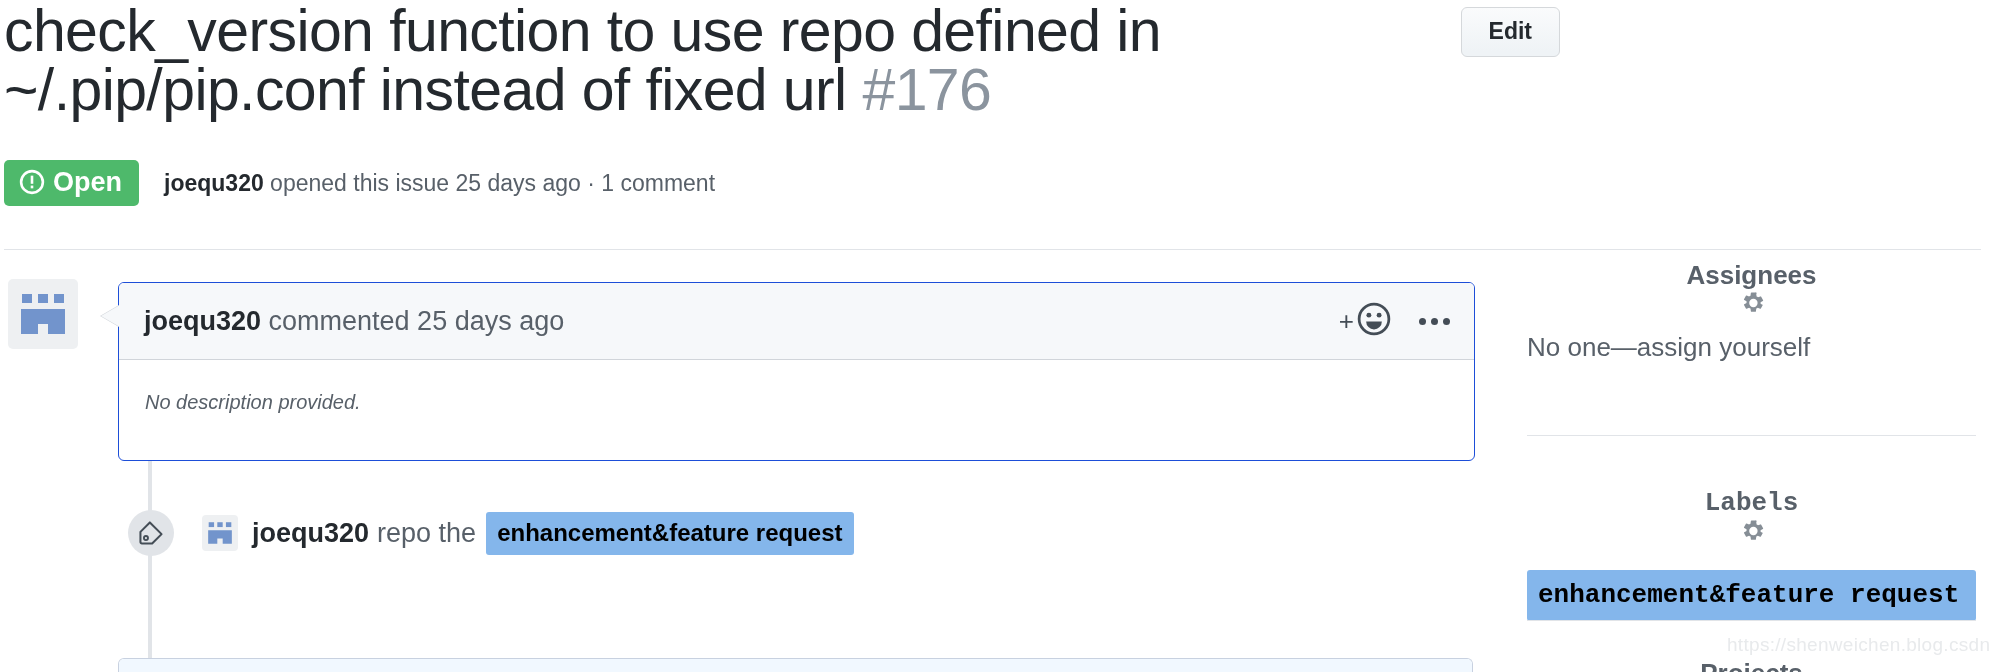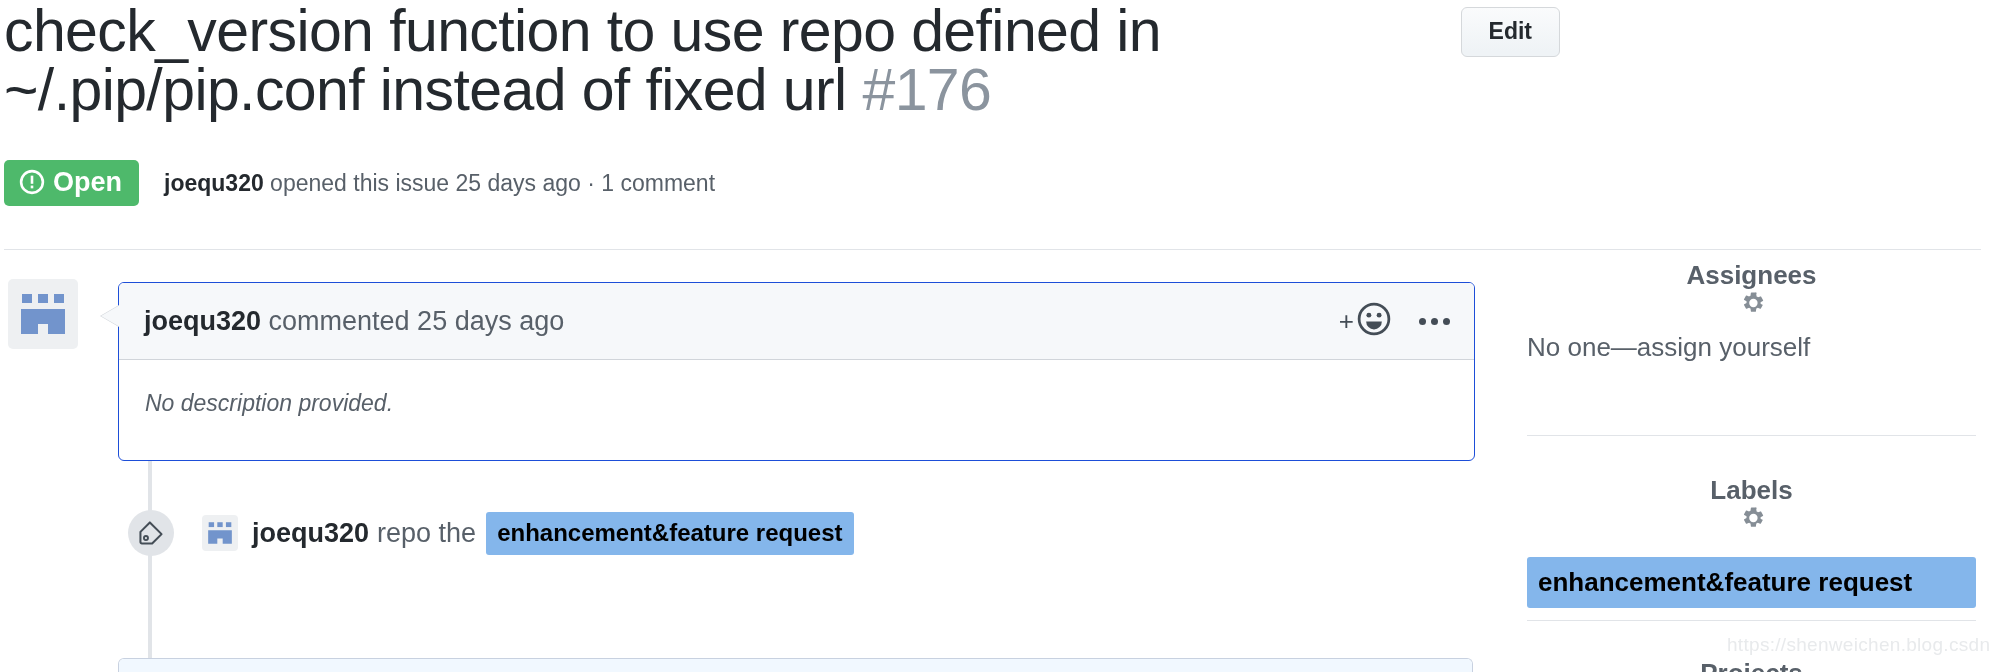--- a/index.html
+++ b/index.html
@@ -250,21 +250,21 @@
     width: 7px;
     height: 7px;
     border-radius: 50%;
     background: #444d56;
   }
   .comment-body {
     padding: 30px 26px 32px;
     min-height: 38px;
   }
   .comment-body-text {
-    font-size: 23px;
+    font-size: 20px;
     font-style: italic;
     color: #586069;
     line-height: 1.2;
   }
 
   
   .event-row {
     position: absolute;
     left: 0;
     top: 242px;
@@ -525,21 +525,21 @@
             <svg width="28" height="28" viewBox="0 0 16 16" aria-hidden="true">
               <path fill="#868e96" d="M14.2 9.2l-1.3-.74a5 5 0 000-.92l1.3-.74a.35.35 0 00.15-.42l-1.1-2a.35.35 0 00-.42-.15l-1.4.55a5 5 0 00-.8-.46l-.2-1.5A.35.35 0 009.9 2H7.7a.35.35 0 00-.35.3l-.2 1.5a5 5 0 00-.8.46l-1.4-.55a.35.35 0 00-.42.15l-1.1 2a.35.35 0 00.15.42l1.3.74a5 5 0 000 .92l-1.3.74a.35.35 0 00-.15.42l1.1 2a.35.35 0 00.42.15l1.4-.55c.25.18.52.34.8.46l.2 1.5c.03.17.18.3.35.3h2.2c.17 0 .32-.13.35-.3l.2-1.5c.28-.12.55-.28.8-.46l1.4.55c.16.06.34 0 .42-.15l1.1-2a.35.35 0 00-.15-.42zM8.8 10.4a2.4 2.4 0 110-4.8 2.4 2.4 0 010 4.8z"></path>
             </svg>
           </span>
         </div>
         <div class="sb-value">No one—assign yourself</div>
       </div>
 
       <div class="sb-divider" style="top:165px;"></div>
 
-      <div class="sb-section" style="top:207px;">
+      <div class="sb-section" style="top:220px;font-family:Liberation Mono, monospace;">
         <div class="sb-head">
           <span class="sb-title">Labels</span>
           <span class="gear-btn">
             <svg width="28" height="28" viewBox="0 0 16 16" aria-hidden="true">
               <path fill="#868e96" d="M14.2 9.2l-1.3-.74a5 5 0 000-.92l1.3-.74a.35.35 0 00.15-.42l-1.1-2a.35.35 0 00-.42-.15l-1.4.55a5 5 0 00-.8-.46l-.2-1.5A.35.35 0 009.9 2H7.7a.35.35 0 00-.35.3l-.2 1.5a5 5 0 00-.8.46l-1.4-.55a.35.35 0 00-.42.15l-1.1 2a.35.35 0 00.15.42l1.3.74a5 5 0 000 .92l-1.3.74a.35.35 0 00-.15.42l1.1 2a.35.35 0 00.42.15l1.4-.55c.25.18.52.34.8.46l.2 1.5c.03.17.18.3.35.3h2.2c.17 0 .32-.13.35-.3l.2-1.5c.28-.12.55-.28.8-.46l1.4.55c.16.06.34 0 .42-.15l1.1-2a.35.35 0 00-.15-.42zM8.8 10.4a2.4 2.4 0 110-4.8 2.4 2.4 0 010 4.8z"></path>
             </svg>
           </span>
         </div>
         <span class="sb-label">enhancement&amp;feature request</span>
       </div>

